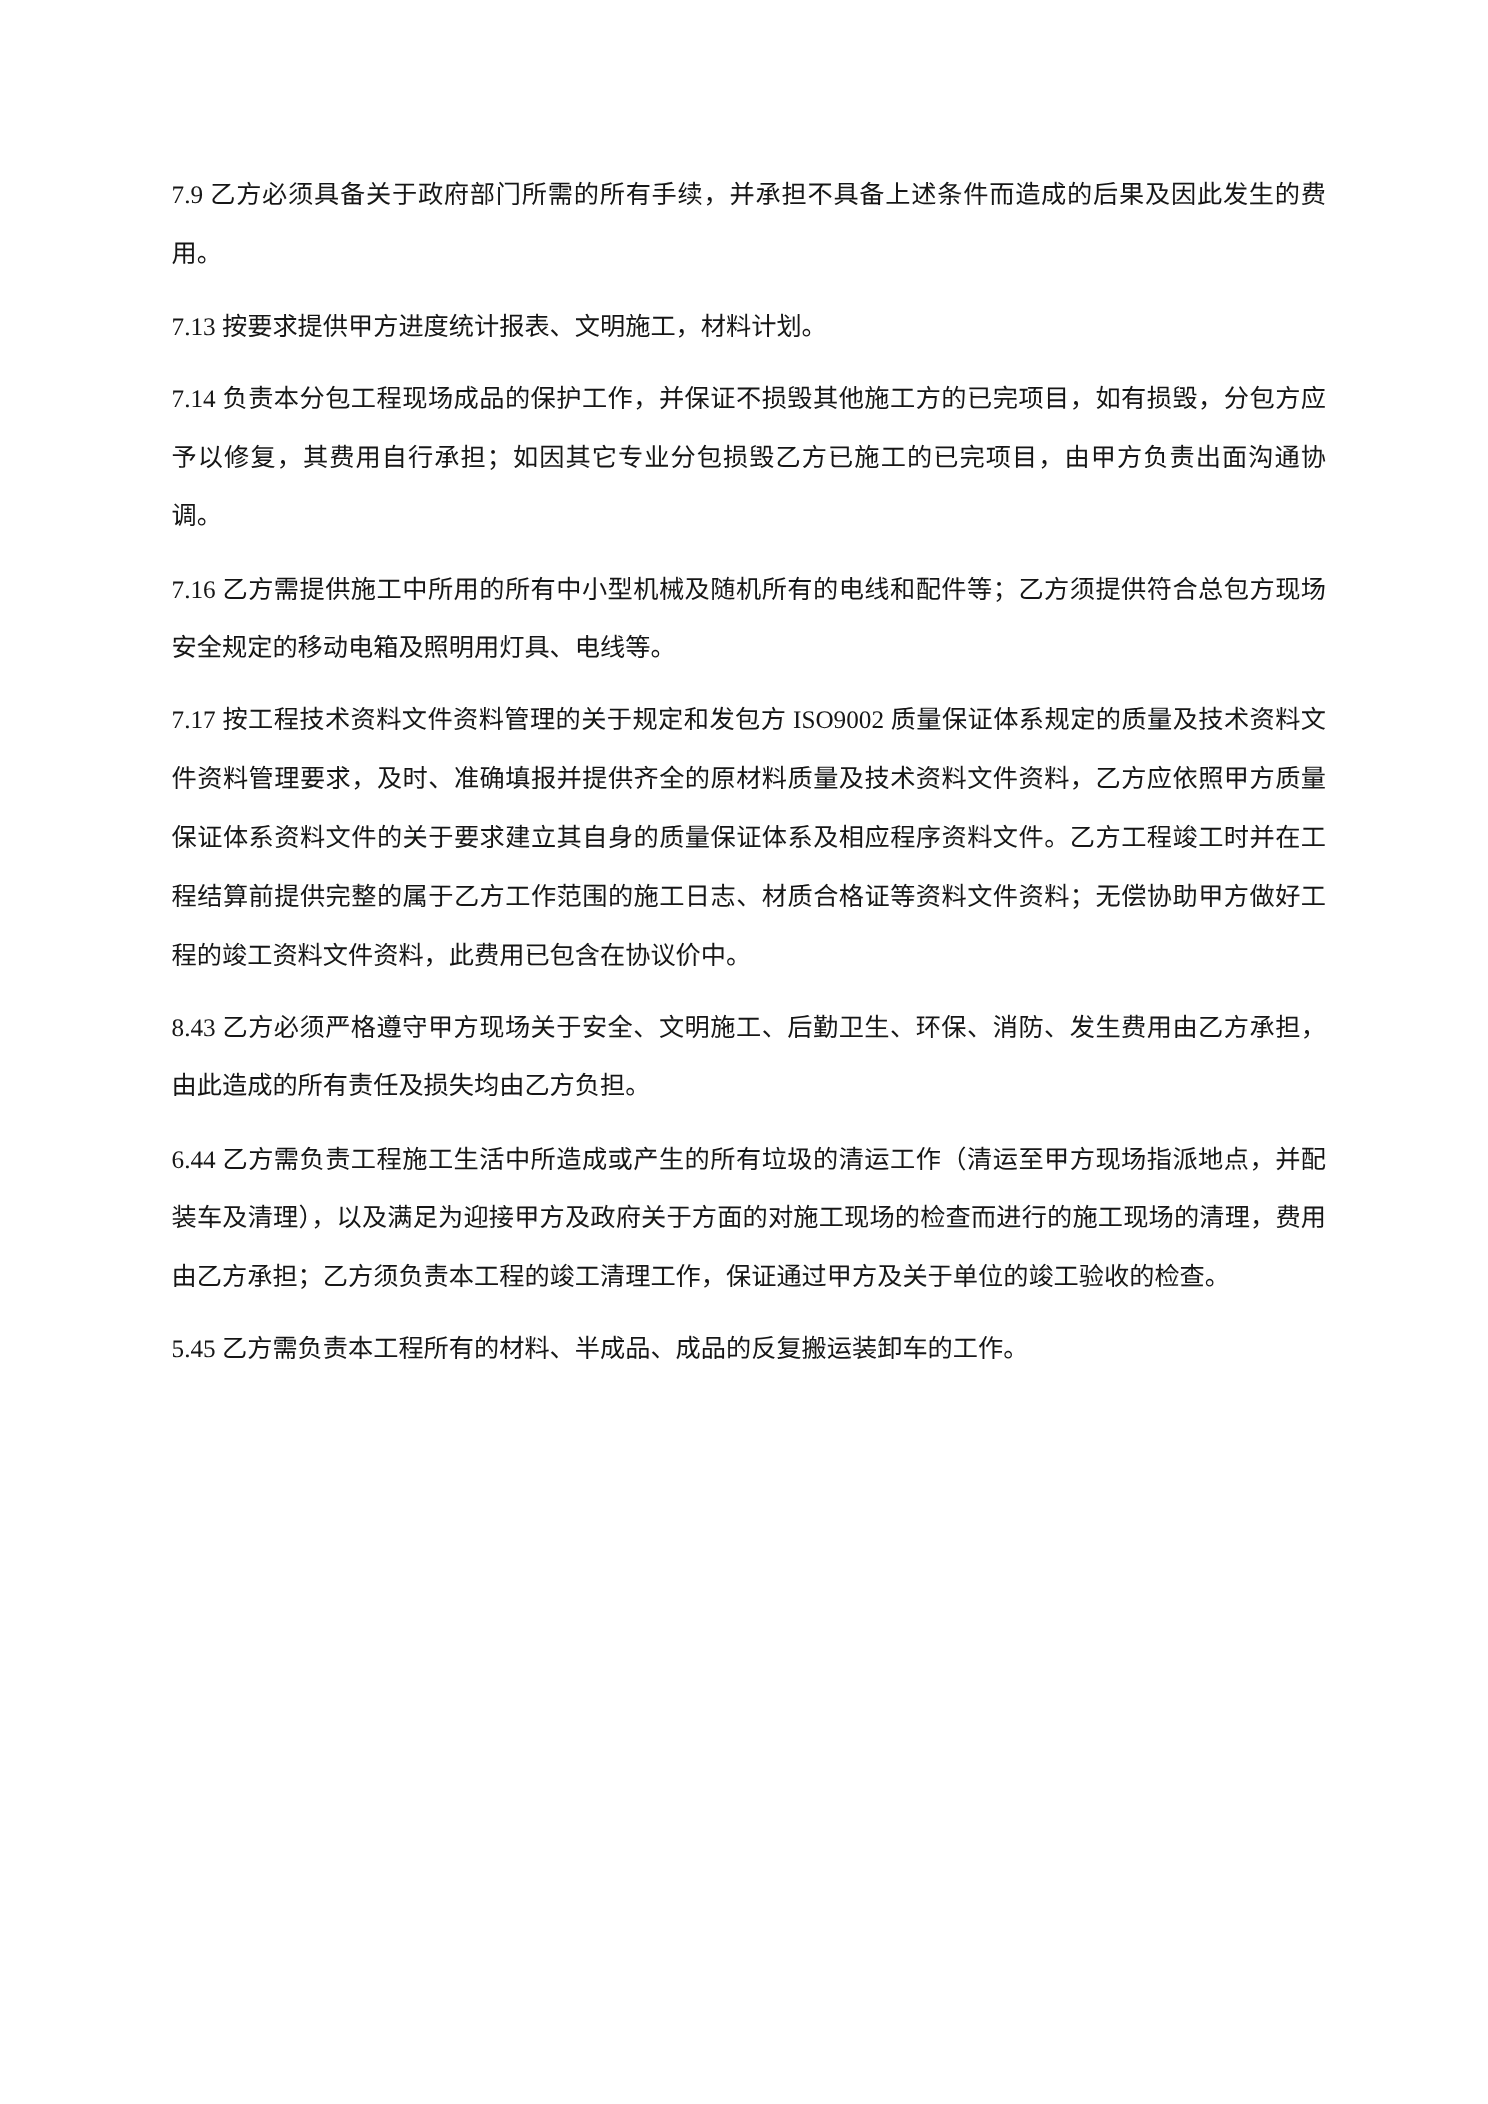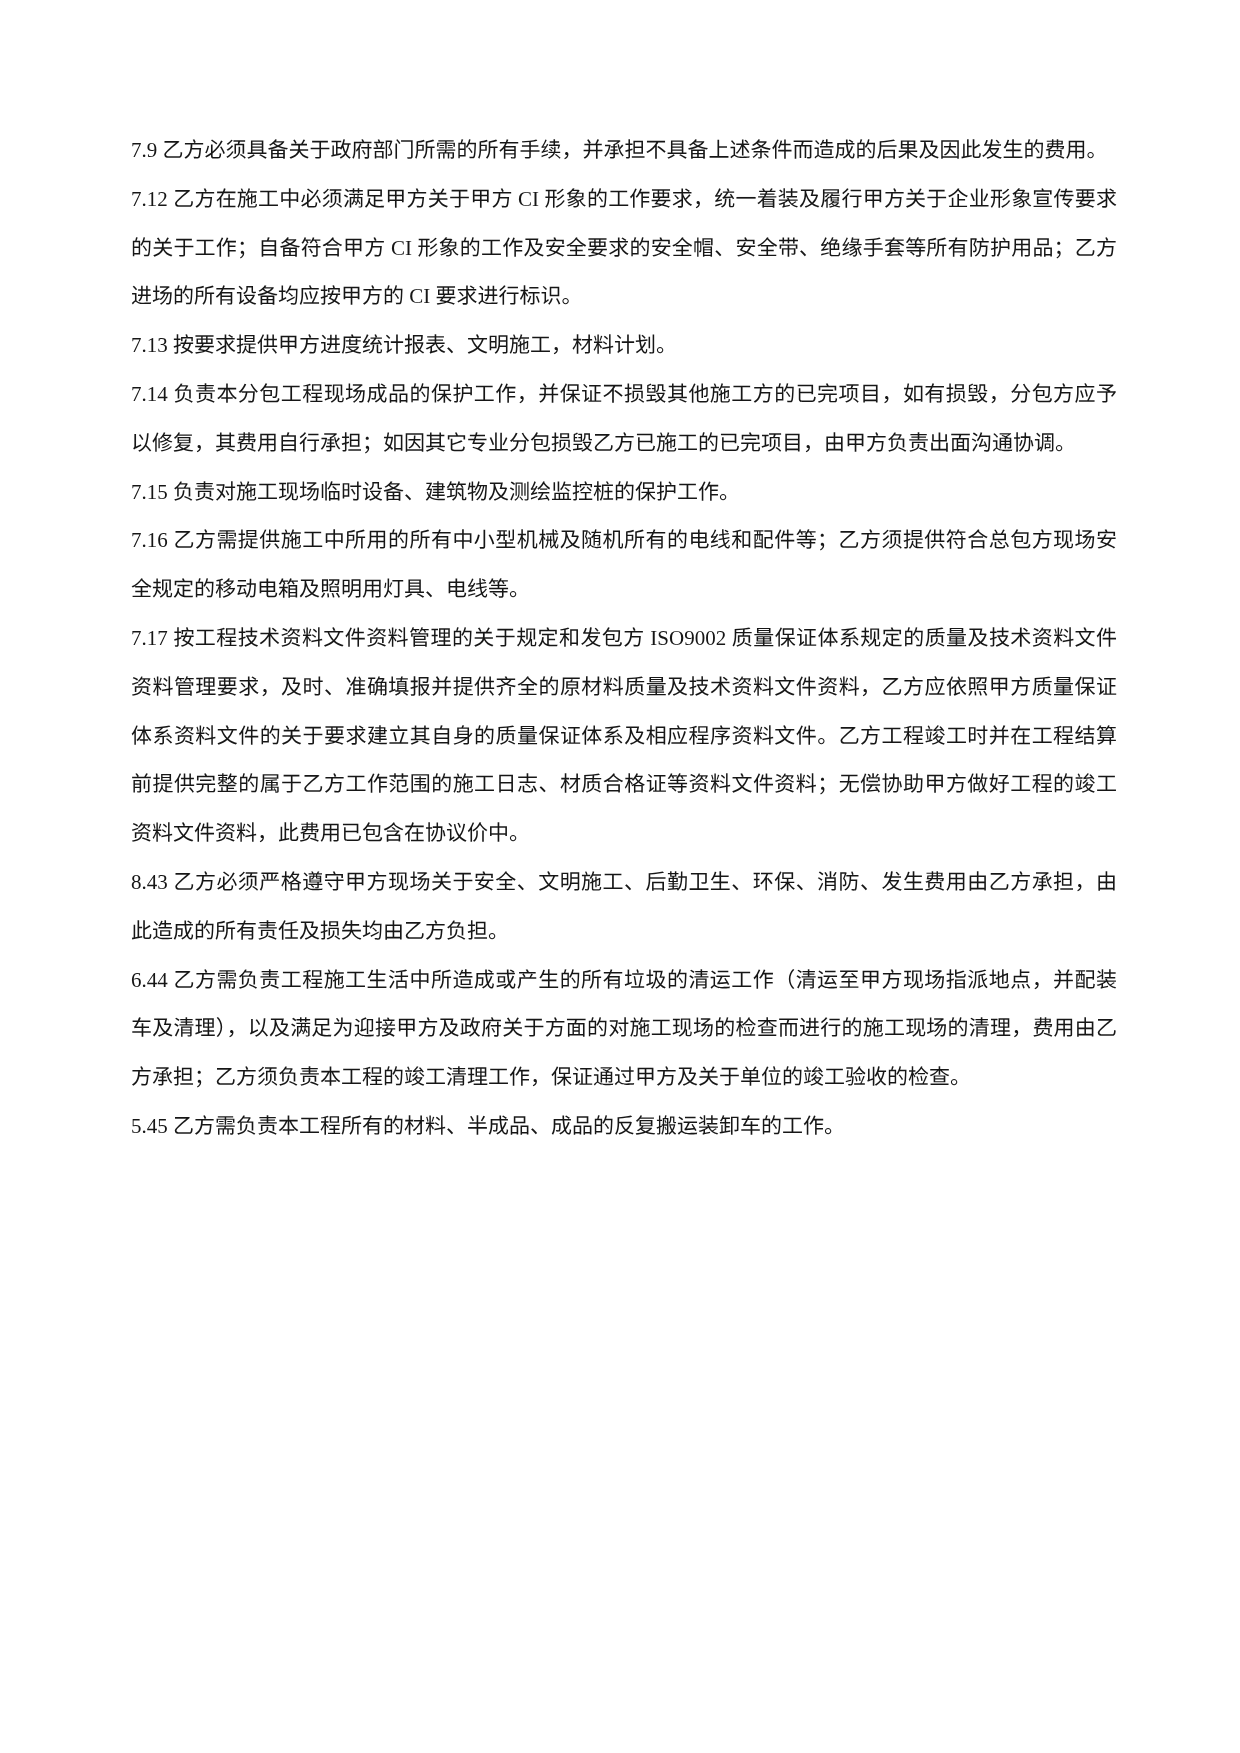--- a/index.html
+++ b/index.html
@@ -13,21 +13,21 @@
     position: relative;
     overflow: hidden;
   }
   .doc-page {
     position: absolute;
     left: 131px;
     top: 126px;
     width: 986px;
   }
   .clause {
-    margin: 0;
+    margin: 12px;
     padding: 0;
     font-family: "Liberation Serif", "DejaVu Serif", serif;
     font-size: 21px;
     line-height: 48.8px;
     color: #161616;
     text-align: justify;
     text-justify: inter-character;
     word-break: break-all;
   }
   .clause .num {
@@ -36,27 +36,25 @@
 </style>
 </head>
 <body>
 
 <div class="doc-page">
 
   <p class="clause"><span class="num">7.9</span> <span>乙方必须具备关于政府部门所需的所有手续，并承担不具备上述条件而造成的后果及因此发生的费用。</span></p>
 
 
 
-  <p class="clause"><span class="num">7.12</span> <span>乙方在施工中必须满足甲方关于甲方 CI 形象的工作要求，统一着装及履行甲方关于企业形象宣传要求的关于工作；自备符合甲方 CI 形象的工作及安全要求的安全帽、安全带、绝缘手套等所有防护用品；乙方进场的所有设备均应按甲方的 CI 要求进行标识。</span></p>
 
   <p class="clause"><span class="num">7.13</span> <span>按要求提供甲方进度统计报表、文明施工，材料计划。</span></p>
 
   <p class="clause"><span class="num">7.14</span> <span>负责本分包工程现场成品的保护工作，并保证不损毁其他施工方的已完项目，如有损毁，分包方应予以修复，其费用自行承担；如因其它专业分包损毁乙方已施工的已完项目，由甲方负责出面沟通协调。</span></p>
 
-  <p class="clause"><span class="num">7.15</span> <span>负责对施工现场临时设备、建筑物及测绘监控桩的保护工作。</span></p>
 
   <p class="clause"><span class="num">7.16</span> <span>乙方需提供施工中所用的所有中小型机械及随机所有的电线和配件等；乙方须提供符合总包方现场安全规定的移动电箱及照明用灯具、电线等。</span></p>
 
   <p class="clause"><span class="num">7.17</span> <span>按工程技术资料文件资料管理的关于规定和发包方 ISO9002 质量保证体系规定的质量及技术资料文件资料管理要求，及时、准确填报并提供齐全的原材料质量及技术资料文件资料，乙方应依照甲方质量保证体系资料文件的关于要求建立其自身的质量保证体系及相应程序资料文件。乙方工程竣工时并在工程结算前提供完整的属于乙方工作范围的施工日志、材质合格证等资料文件资料；无偿协助甲方做好工程的竣工资料文件资料，此费用已包含在协议价中。</span></p>
 
   <p class="clause"><span class="num">8.43</span> <span>乙方必须严格遵守甲方现场关于安全、文明施工、后勤卫生、环保、消防、发生费用由乙方承担，由此造成的所有责任及损失均由乙方负担。</span></p>
 
   <p class="clause"><span class="num">6.44</span> <span>乙方需负责工程施工生活中所造成或产生的所有垃圾的清运工作（清运至甲方现场指派地点，并配装车及清理），以及满足为迎接甲方及政府关于方面的对施工现场的检查而进行的施工现场的清理，费用由乙方承担；乙方须负责本工程的竣工清理工作，保证通过甲方及关于单位的竣工验收的检查。</span></p>
 
   <p class="clause"><span class="num">5.45</span> <span>乙方需负责本工程所有的材料、半成品、成品的反复搬运装卸车的工作。</span></p>

